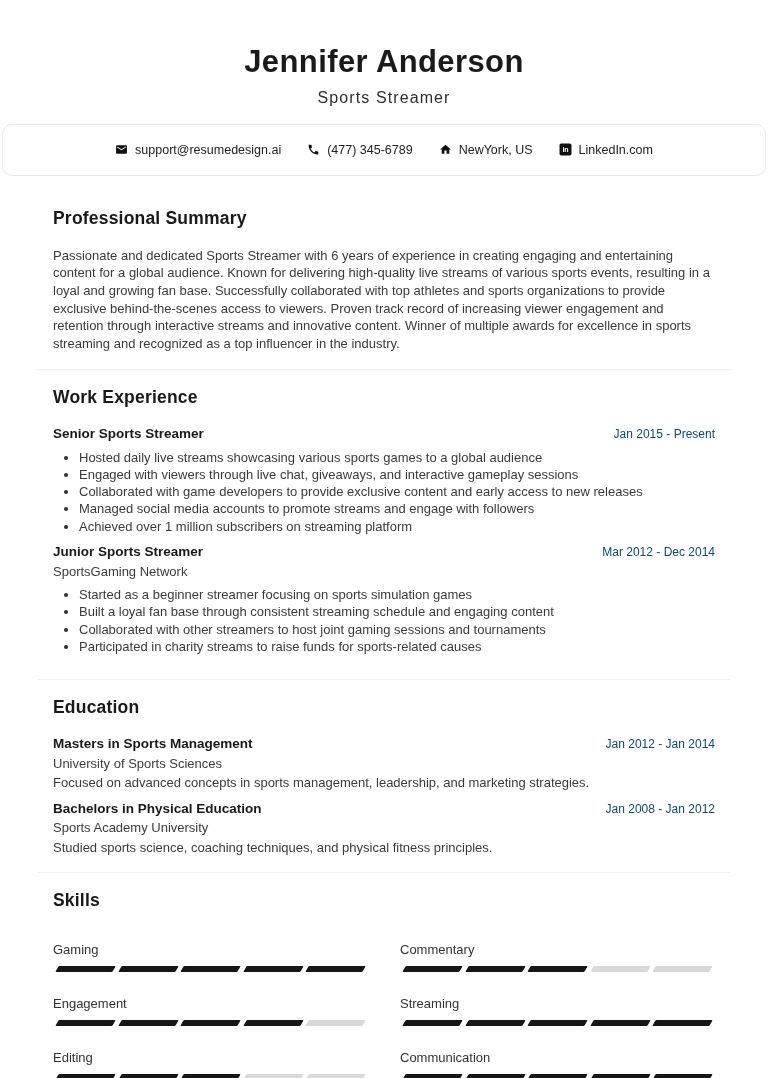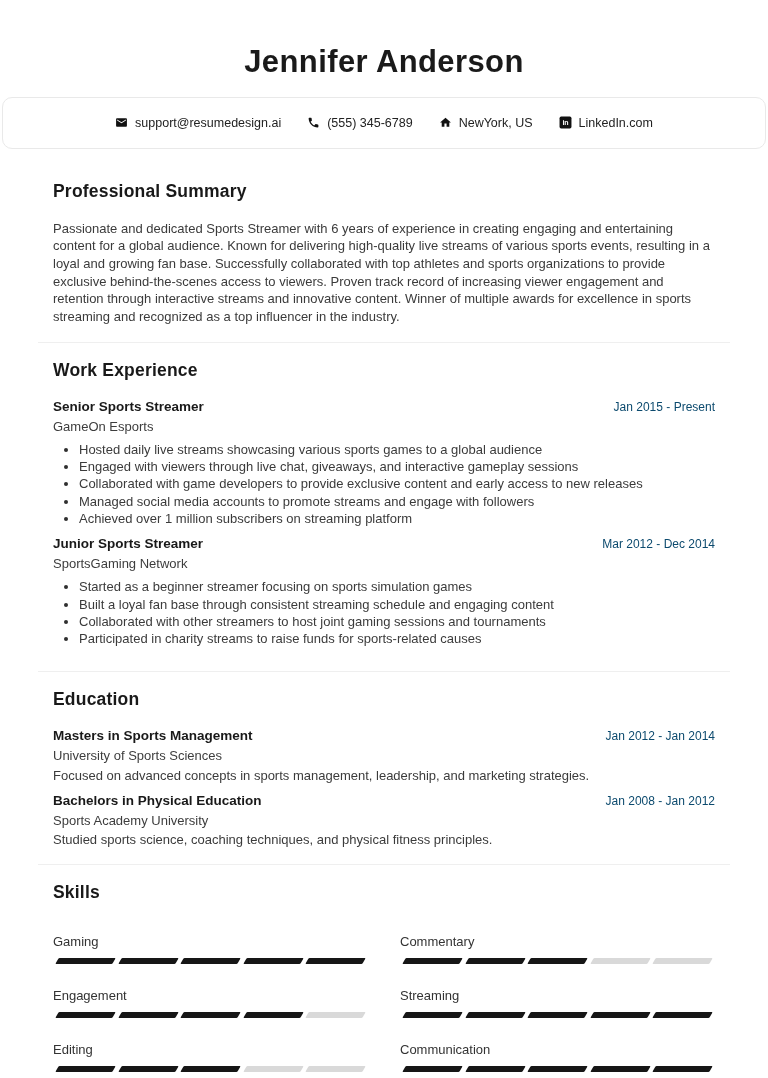--- a/index.html
+++ b/index.html
@@ -62,34 +62,35 @@
   .skill-seg{flex:1;transform:skewX(-30deg);background:var(--c-skill-empty);border-radius:1px;}
   .skill-seg.filled{background:var(--c-skill-filled);}
 </style>
 </head>
 <body>
 
 <div class="page">
 
   <header class="header">
     <div class="name">Jennifer Anderson</div>
+    <div class="job-title-sub">Sports Streamer</div>
   </header>
 
   <div class="contact-bar">
     <div class="contact-item">
       <svg class="cicon" viewBox="0 0 24 24">
           <path fill="#111" d="M20 4H4c-1.1 0-2 .9-2 2v12c0 1.1.9 2 2 2h16c1.1 0 2-.9 2-2V6c0-1.1-.9-2-2-2zm0 4.2-8 5-8-5V6.4l8 5 8-5v1.8z"></path>
         </svg>
       <span>support@resumedesign.ai</span>
     </div>
     <div class="contact-item">
       <svg class="cicon" viewBox="0 0 24 24">
           <path fill="#111" d="M6.62 10.79c1.44 2.83 3.76 5.14 6.59 6.59l2.2-2.21c.27-.27.67-.36 1.02-.24 1.12.37 2.33.57 3.57.57.55 0 1 .45 1 1V20c0 .55-.45 1-1 1-9.39 0-17-7.61-17-17 0-.55.45-1 1-1h3.5c.55 0 1 .45 1 1 0 1.25.2 2.45.57 3.57.11.35.03.74-.25 1.02l-2.2 2.2z"></path>
         </svg>
-      <span>(555) 345-6789</span>
+      <span>(477) 345-6789</span>
     </div>
     <div class="contact-item">
       <svg class="cicon" viewBox="0 0 24 24">
           <path fill="#111" d="M10 20v-6h4v6h5v-8h3L12 3 2 12h3v8z"></path>
         </svg>
       <span>NewYork, US</span>
     </div>
     <div class="contact-item">
       <svg class="cicon" viewBox="0 0 24 24">
           <rect x="1" y="1" width="22" height="22" rx="3" fill="#111"></rect>
@@ -107,21 +108,20 @@
   <hr class="divider">
 
   <section class="section">
     <h2 class="section-heading">Work Experience</h2>
     <div id="jobs-container">
   <div class="entry">
     <div class="entry-header">
       <span class="entry-title">Senior Sports Streamer</span>
       <span class="entry-dates">Jan 2015 - Present</span>
     </div>
-    <div class="entry-sub">GameOn Esports</div>
     <ul>
             <li>Hosted daily live streams showcasing various sports games to a global audience</li>
             <li>Engaged with viewers through live chat, giveaways, and interactive gameplay sessions</li>
             <li>Collaborated with game developers to provide exclusive content and early access to new releases</li>
             <li>Managed social media accounts to promote streams and engage with followers</li>
             <li>Achieved over 1 million subscribers on streaming platform</li>
           </ul>
   </div>
 
   <div class="entry">

